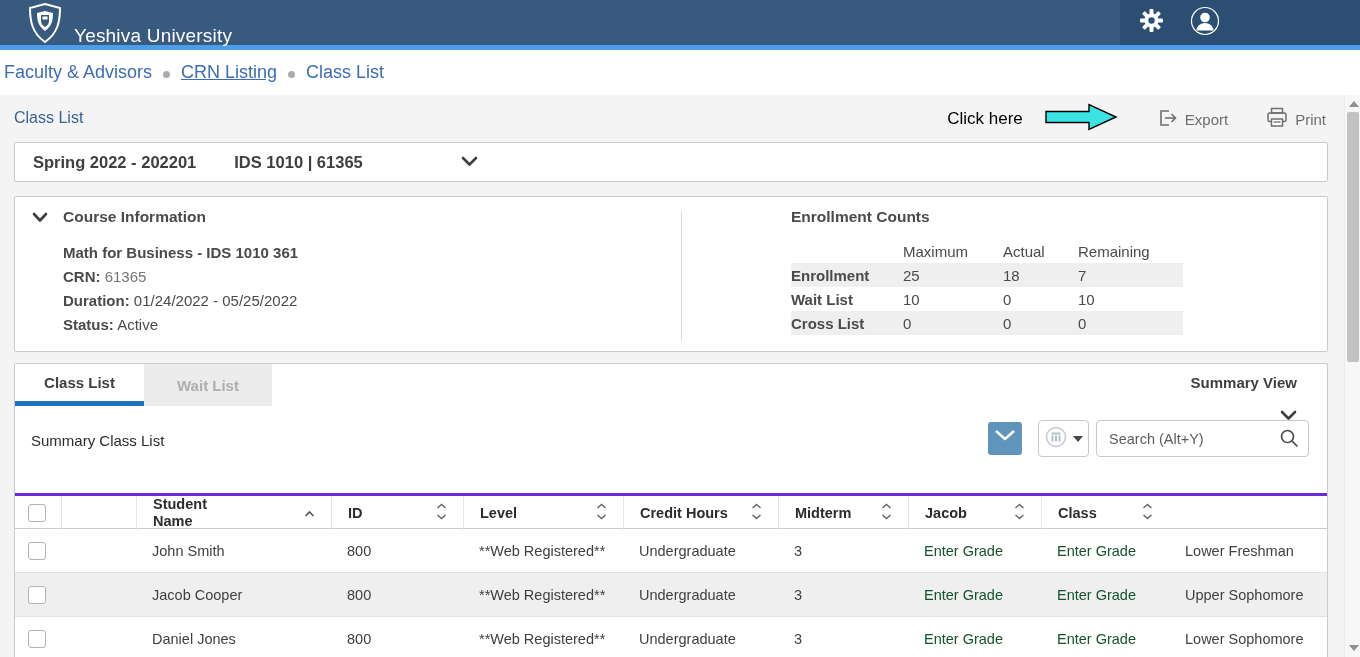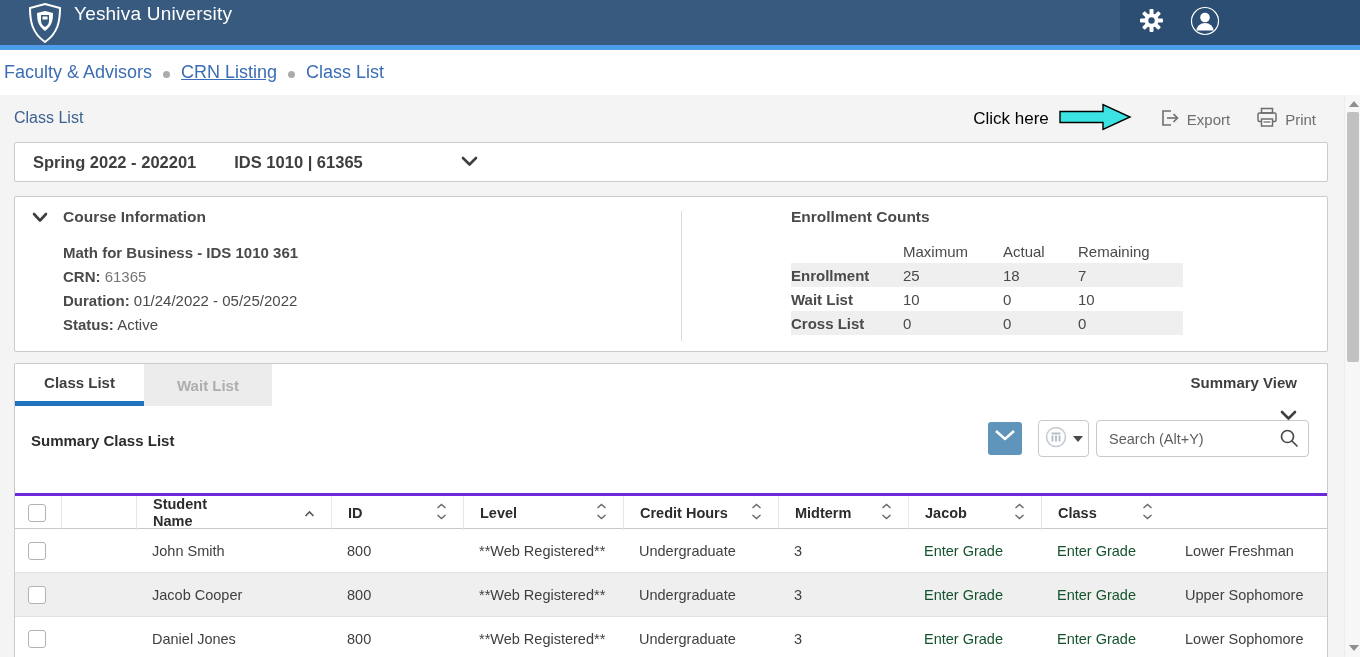--- a/index.html
+++ b/index.html
@@ -2,35 +2,35 @@
 <html><head>
 <meta charset="utf-8">
 <style>
   * { margin:0; padding:0; box-sizing:border-box; }
   html,body { width:1360px; height:657px; overflow:hidden;
     font-family:"Liberation Sans", sans-serif; background:#f4f4f4; }
 
   
   .topbar { position:relative; height:45px; background:#385a7e; }
   .topbar-dark { position:absolute; left:1120px; top:0; right:0; height:45px; background:#2b4e72; }
-  .brand { position:absolute; left:28px; top:3px; display:flex; align-items:flex-start; gap:12px; }
+  .brand { position:absolute; left:28px; top:3px; display:flex; align-items:flex-end; gap:12px; }
   .brand-name { color:#ffffff; font-size:19px; letter-spacing:.2px; }
   .topbar-actions { position:absolute; right:140px; top:0; height:45px; display:flex; align-items:center; gap:26px; }
   .accent-strip { height:5px; background:#4c9ce9; }
 
   
   .breadcrumb { height:45px; background:#ffffff; display:flex; align-items:center; padding-left:4px; font-size:18px; }
   .crumb { color:#3b6db5; text-decoration:none; cursor:pointer; }
   .crumb.underlined { text-decoration:underline; }
   .crumb-dot { width:7px; height:7px; border-radius:50%; background:#a9abad; margin:3px 11px 0 11px; }
 
   
   .section-bar { position:relative; height:47px; }
   .section-title { position:absolute; left:14px; top:14px; font-size:16px; color:#3c6191; }
-  .section-actions { position:absolute; right:44px; top:8px; display:flex; align-items:center; gap:4px; }
+  .section-actions { position:absolute; right:34px; top:8px; display:flex; align-items:center; gap:16px; }
   .annotation-label { font-size:17px; color:#000; margin-right:6px; }
   .tool-link { display:flex; align-items:center; gap:7px; color:#6e6e6e; font-size:15px; cursor:pointer; margin-left:22px; }
 
   
   .panel { position:absolute; left:14px; width:1314px; background:#fff; border:1px solid #cbcbcb; border-radius:2px; }
 
   
   .term-box { top:142px; height:40px; display:flex; align-items:center; }
   .term-label { margin-left:18px; font-size:16.5px; font-weight:bold; color:#3f3f3f; }
   .course-label { margin-left:38px; font-size:16.5px; font-weight:bold; color:#3f3f3f; }
@@ -57,21 +57,21 @@
   
   .main-panel { top:363px; height:300px; border-bottom:none; }
   .tabs-row { position:relative; height:42px; }
   .tab { position:absolute; top:0; height:37px; display:flex; align-items:center; justify-content:center; font-size:15px; font-weight:bold; cursor:pointer; }
   .tab-active { left:0; width:129px; color:#3f3f3f; background:#fff; }
   .tab-underline { position:absolute; left:0; top:37px; width:129px; height:5px; background:#2173bd; }
   .tab-inactive { left:129px; width:128px; height:42px; color:#aeaeae; background:#ececec; }
   .view-select { position:absolute; right:30px; top:10px; display:flex; align-items:flex-end; gap:16px; font-size:15px; font-weight:bold; color:#3f3f3f; cursor:pointer;flex-direction:column; }
 
   .toolbar-row { position:relative; height:87px; }
-  .list-heading { position:absolute; left:16px; top:26px; font-size:15px; font-weight:bold; color:#2c2c2c; }
+  .list-heading { position:absolute; left:16px; top:26px; font-size:15px; font-weight:normal; color:#2c2c2c; }
   .toolbar-controls { position:absolute; right:18px; top:14px; display:flex; align-items:center; }
   .email-btn { width:34px; height:33px; background:#6095bb; border-radius:3px; display:flex; align-items:center; justify-content:center; cursor:pointer; }
   .tool-dd { margin-left:16px; width:51px; height:37px; background:#fff; border:1px solid #c9c9c9; border-radius:4px; display:flex; align-items:center; justify-content:center; gap:6px; cursor:pointer; }
   .caret-down { width:0; height:0; border-left:5px solid transparent; border-right:5px solid transparent; border-top:6px solid #4a4a4a; }
   .search-wrap { margin-left:7px; position:relative; }
   .search-input { width:213px; height:37px; border:1px solid #c9c9c9; border-radius:4px; font-size:14.5px; color:#4a4a4a; padding:0 34px 0 12px; font-family:"Liberation Sans",sans-serif; outline:none; }
   .search-input::placeholder { color:#5d5d5d; opacity:1; }
   .search-icon { position:absolute; right:10px; top:9px; }
 
   

